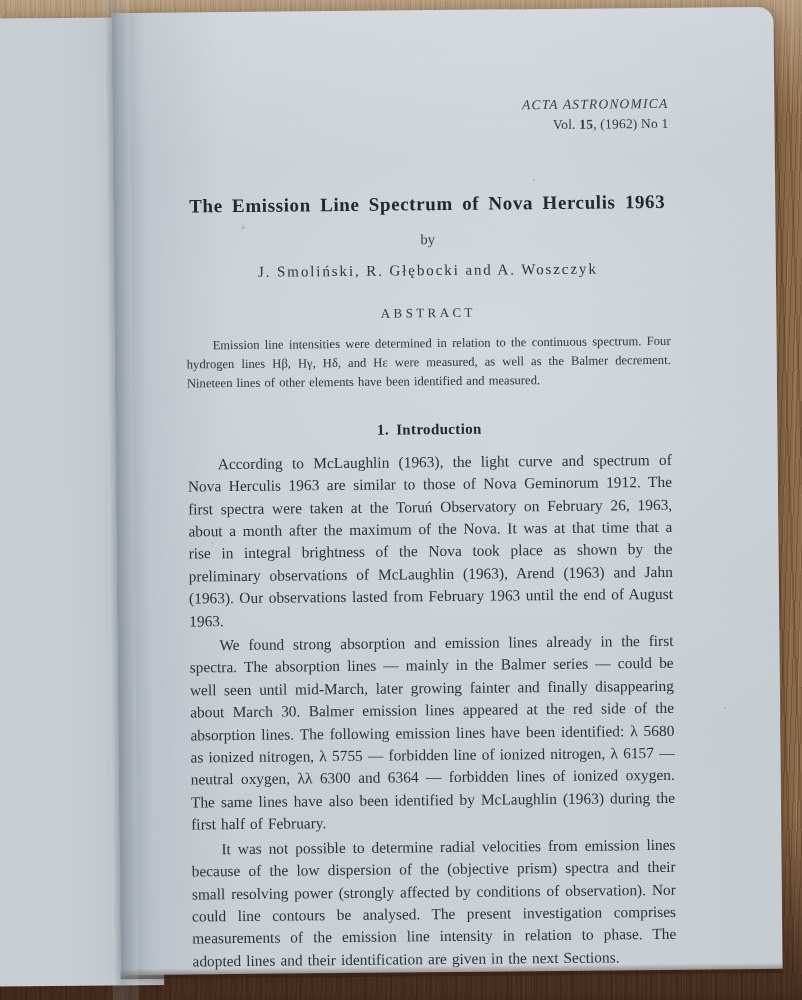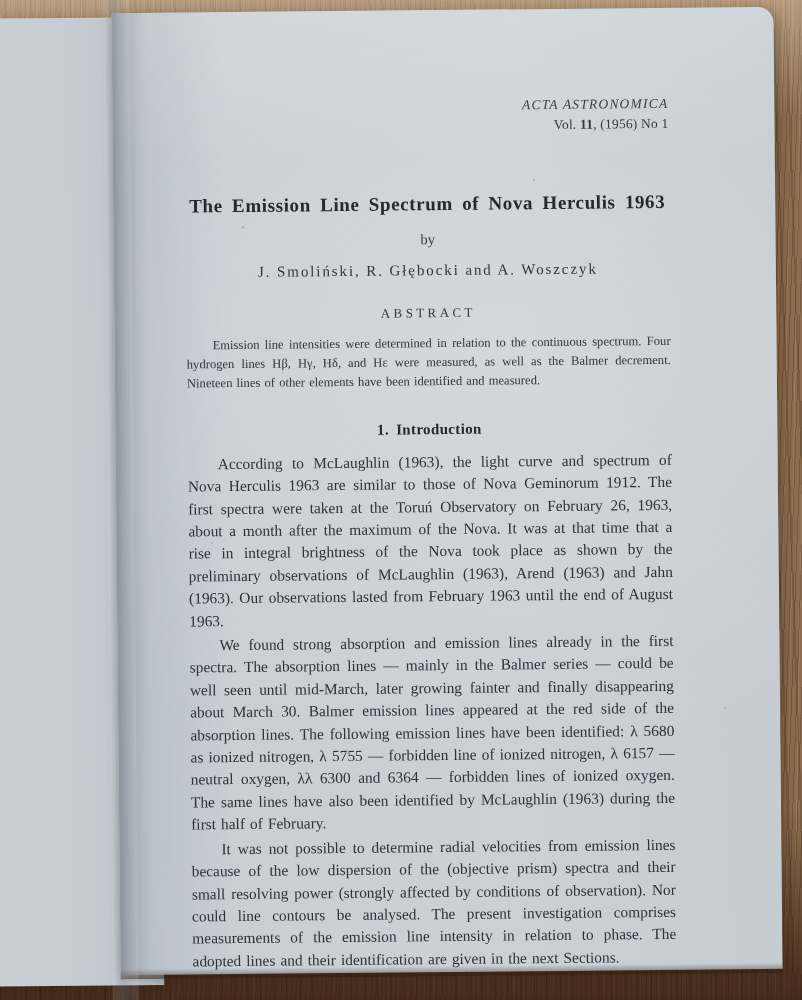--- a/index.html
+++ b/index.html
@@ -147,21 +147,21 @@
   <div class="edge-shadow-bottom"></div>
 </div>
 
 <div class="gutter"></div>
 
 <div class="sheet">
   <div class="col">
 
     <div class="runhead">
       <div class="journal">ACTA ASTRONOMICA</div>
-      <div class="issue"><span>Vol. </span><b>11</b><span>, (1956) No 1</span></div>
+      <div class="issue"><span>Vol. </span><b>15</b><span>, (1962) No 1</span></div>
     </div>
 
     <div class="title">The Emission Line Spectrum of Nova Herculis 1963</div>
     <div class="byline">by</div>
     <div class="authors">J. Smoliński, R. Głębocki and A. Woszczyk</div>
 
     <div class="abstract-head">ABSTRACT</div>
     <div class="abstract">Emission line intensities were determined in relation to the continuous spectrum. Four hydrogen lines Hβ, Hγ, Hδ, and Hε were measured, as well as the Balmer decrement. Nineteen lines of other elements have been identified and measured.</div>
 
     <div class="sec">1.  Introduction</div>

